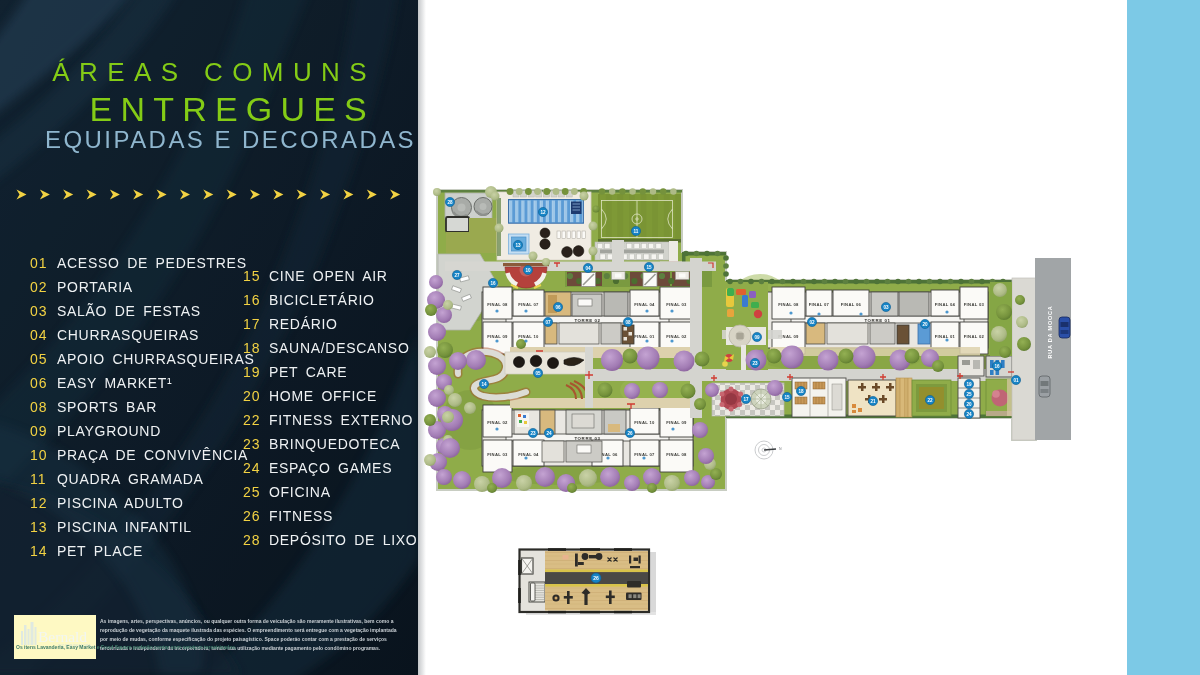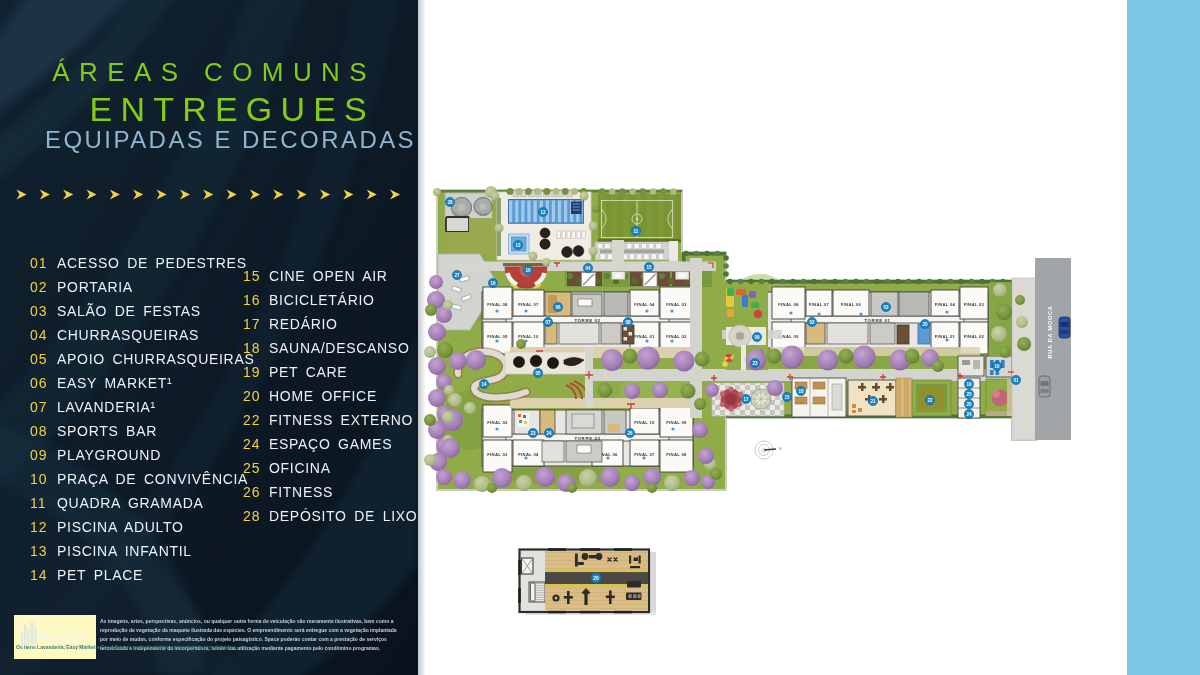--- a/index.html
+++ b/index.html
@@ -68,38 +68,38 @@
         </g>
   </svg>
 
   <div class="lst" style="left:30px;top:251px">
     <div class="row"><span class="num" style="width:27px">01</span>ACESSO DE PEDESTRES</div>
     <div class="row"><span class="num" style="width:27px">02</span>PORTARIA</div>
     <div class="row"><span class="num" style="width:27px">03</span>SALÃO DE FESTAS</div>
     <div class="row"><span class="num" style="width:27px">04</span>CHURRASQUEIRAS</div>
     <div class="row"><span class="num" style="width:27px">05</span>APOIO CHURRASQUEIRAS</div>
     <div class="row"><span class="num" style="width:27px">06</span>EASY MARKET¹</div>
-    <div class="row"><span class="num" style="width:27px">07</span>LAVANDERIA¹</div>
     <div class="row"><span class="num" style="width:27px">08</span>SPORTS BAR</div>
     <div class="row"><span class="num" style="width:27px">09</span>PLAYGROUND</div>
     <div class="row"><span class="num" style="width:27px">10</span>PRAÇA DE CONVIVÊNCIA</div>
     <div class="row"><span class="num" style="width:27px">11</span>QUADRA GRAMADA</div>
     <div class="row"><span class="num" style="width:27px">12</span>PISCINA ADULTO</div>
     <div class="row"><span class="num" style="width:27px">13</span>PISCINA INFANTIL</div>
     <div class="row"><span class="num" style="width:27px">14</span>PET PLACE</div>
   </div>
 
   <div class="lst" style="left:243px;top:264px">
     <div class="row"><span class="num" style="width:26px">15</span>CINE OPEN AIR</div>
     <div class="row"><span class="num" style="width:26px">16</span>BICICLETÁRIO</div>
     <div class="row"><span class="num" style="width:26px">17</span>REDÁRIO</div>
     <div class="row"><span class="num" style="width:26px">18</span>SAUNA/DESCANSO</div>
     <div class="row"><span class="num" style="width:26px">19</span>PET CARE</div>
     <div class="row"><span class="num" style="width:26px">20</span>HOME OFFICE</div>
     <div class="row"><span class="num" style="width:26px">22</span>FITNESS EXTERNO</div>
+    <div class="row"><span class="num" style="width:26px">23</span>BRINQUEDOTECA</div>
     <div class="row"><span class="num" style="width:26px">24</span>ESPAÇO GAMES</div>
     <div class="row"><span class="num" style="width:26px">25</span>OFICINA</div>
     <div class="row"><span class="num" style="width:26px">26</span>FITNESS</div>
     <div class="row"><span class="num" style="width:26px">28</span>DEPÓSITO DE LIXO</div>
   </div>
 
   <div style="position:absolute;left:14px;top:615px;width:82px;height:44px;background:#fef9c3">
     <svg width="82" height="44" viewBox="0 0 82 44">
       <g fill="#dfe9e1">
         <rect x="7" y="16" width="2" height="14"></rect>

